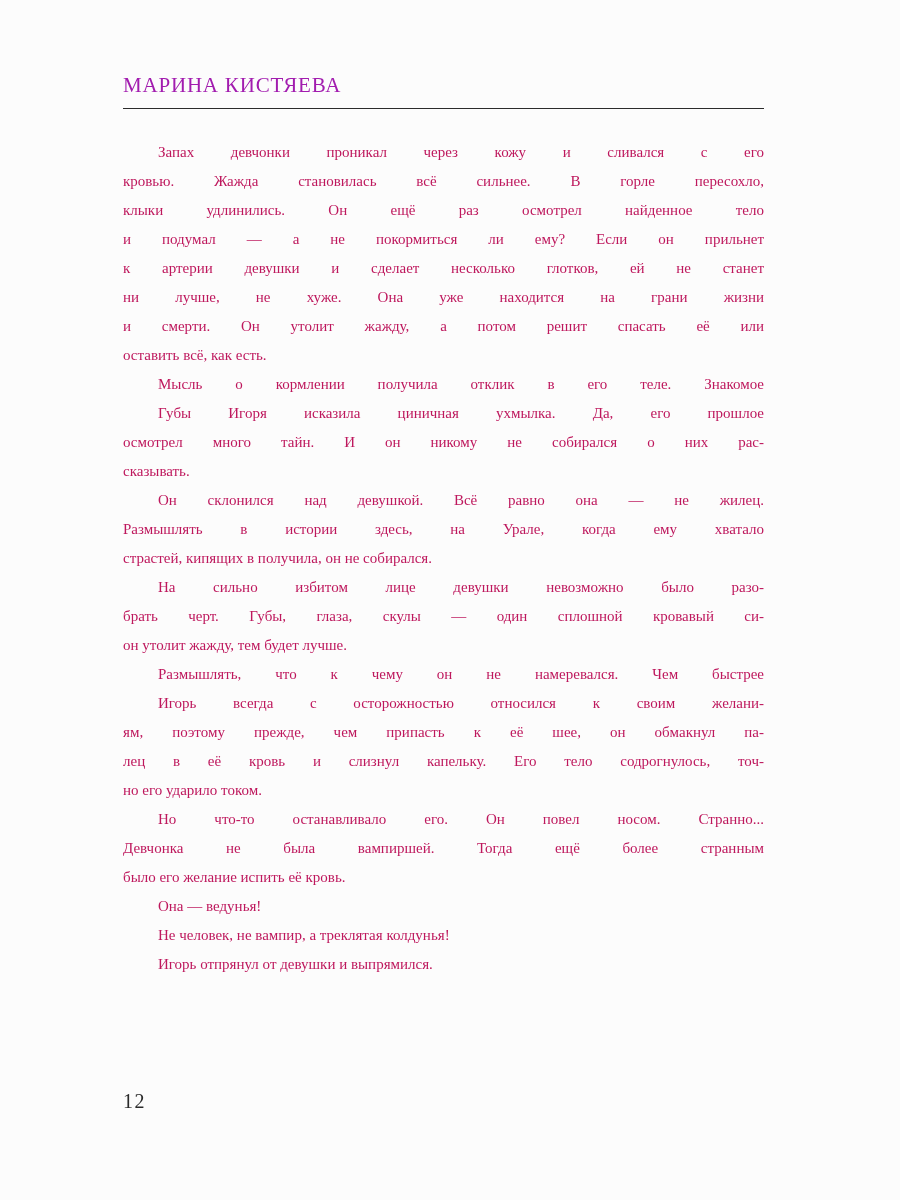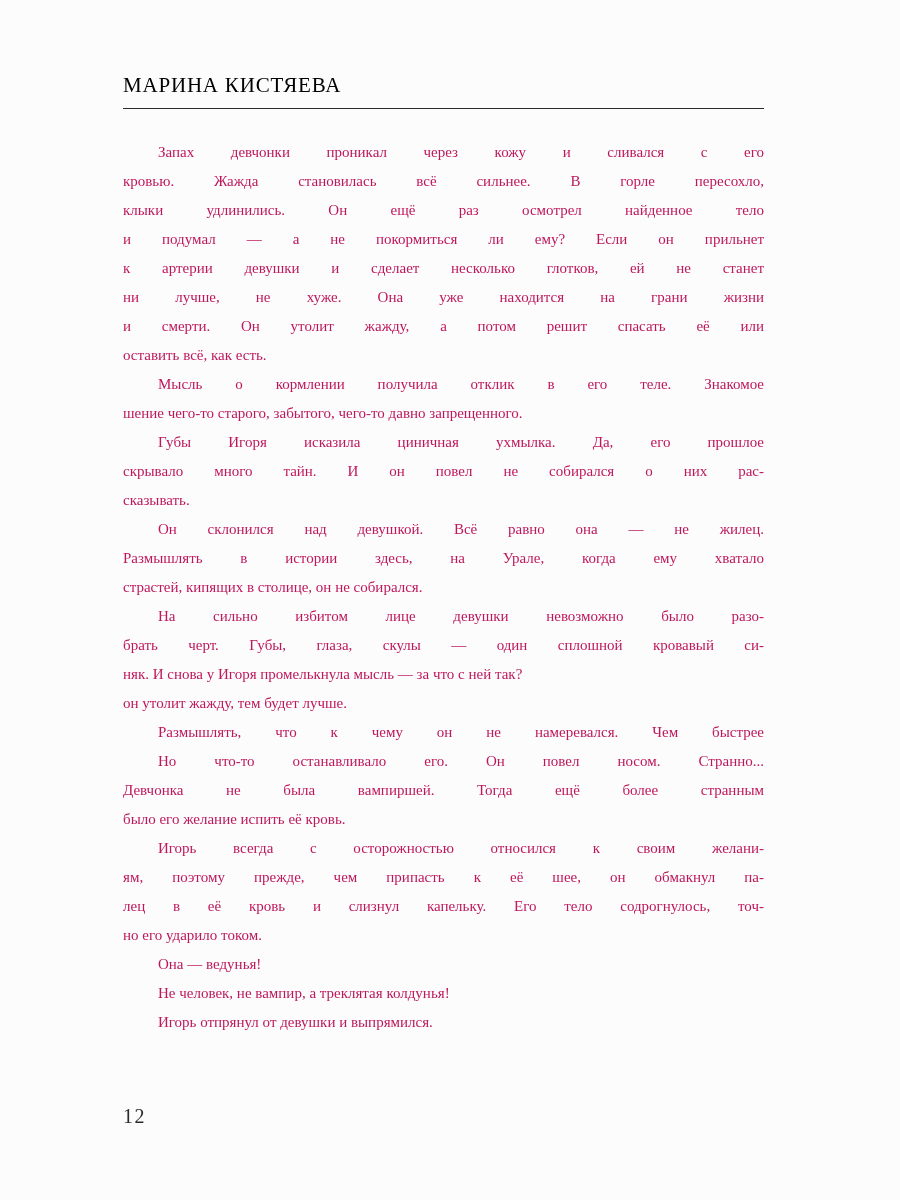--- a/index.html
+++ b/index.html
@@ -26,21 +26,21 @@
     width: 641px;
     top: 72px;
     padding-bottom: 10px;
     border-bottom: 1.5px solid #2b2b2b;
   }
 
   .author {
     font-size: 21px;
     line-height: 26px;
     letter-spacing: 0.8px;
-    color: #000000;
+    color: #a21caf;
   }
 
   .body-text {
     position: absolute;
     left: 123px;
     width: 641px;
     top: 138px;
   }
 
   .line {
@@ -58,21 +58,20 @@
   }
 
   .line.indent {
     text-indent: 35px;
   }
 
   .footer {
     position: absolute;
     left: 123px;
     top: 1090px;
-    margin-top: 15px;
   }
 
   .page-number {
     font-size: 20px;
     letter-spacing: 1.5px;
     color: #2a2a2a;
   }
 </style>
 </head>
 <body>
@@ -90,51 +89,49 @@
         <div class="line">кровью. Жажда становилась всё сильнее. В горле пересохло,</div>
         <div class="line">клыки удлинились. Он ещё раз осмотрел найденное тело</div>
         <div class="line">и подумал — а не покормиться ли ему? Если он прильнет</div>
         <div class="line">к артерии девушки и сделает несколько глотков, ей не станет</div>
         <div class="line">ни лучше, не хуже. Она уже находится на грани жизни</div>
         <div class="line">и смерти. Он утолит жажду, а потом решит спасать её или</div>
         <div class="line endline">оставить всё, как есть.</div>
       </div>
       <div class="para">
         <div class="line indent">Мысль о кормлении получила отклик в его теле. Знакомое</div>
-        <div class="line endline">шение чего-то старого, забытого, чего-то давно запрещенного.</div>
       </div>
       <div class="para">
         <div class="line indent">Губы Игоря исказила циничная ухмылка. Да, его прошлое</div>
-        <div class="line">скрывало много тайн. И он повел не собирался о них рас-</div>
+        <div class="line">осмотрел много тайн. И он никому не собирался о них рас-</div>
         <div class="line endline">сказывать.</div>
       </div>
       <div class="para">
         <div class="line indent">Он склонился над девушкой. Всё равно она — не жилец.</div>
         <div class="line">Размышлять в истории здесь, на Урале, когда ему хватало</div>
-        <div class="line endline">страстей, кипящих в столице, он не собирался.</div>
+        <div class="line endline">страстей, кипящих в получила, он не собирался.</div>
       </div>
       <div class="para">
         <div class="line indent">На сильно избитом лице девушки невозможно было разо-</div>
         <div class="line">брать черт. Губы, глаза, скулы — один сплошной кровавый си-</div>
-        <div class="line endline">няк. И снова у Игоря промелькнула мысль — за что с ней так?</div>
       </div>
       <div class="para">
         <div class="line endline">он утолит жажду, тем будет лучше.</div>
         <div class="line indent">Размышлять, что к чему он не намеревался. Чем быстрее</div>
       </div>
       <div class="para">
-        <div class="line indent">Но что-то останавливало его. Он повел носом. Странно...</div>
-        <div class="line">Девчонка не была вампиршей. Тогда ещё более странным</div>
-        <div class="line endline">было его желание испить её кровь.</div>
-      </div>
-      <div class="para">
         <div class="line indent">Игорь всегда с осторожностью относился к своим желани-</div>
         <div class="line">ям, поэтому прежде, чем припасть к её шее, он обмакнул па-</div>
         <div class="line">лец в её кровь и слизнул капельку. Его тело содрогнулось, точ-</div>
         <div class="line endline">но его ударило током.</div>
+      </div>
+      <div class="para">
+        <div class="line indent">Но что-то останавливало его. Он повел носом. Странно...</div>
+        <div class="line">Девчонка не была вампиршей. Тогда ещё более странным</div>
+        <div class="line endline">было его желание испить её кровь.</div>
       </div>
       <div class="para">
         <div class="line indent endline">Она — ведунья!</div>
       </div>
       <div class="para">
         <div class="line indent endline">Не человек, не вампир, а треклятая колдунья!</div>
       </div>
       <div class="para">
         <div class="line indent endline">Игорь отпрянул от девушки и выпрямился.</div>
       </div>

